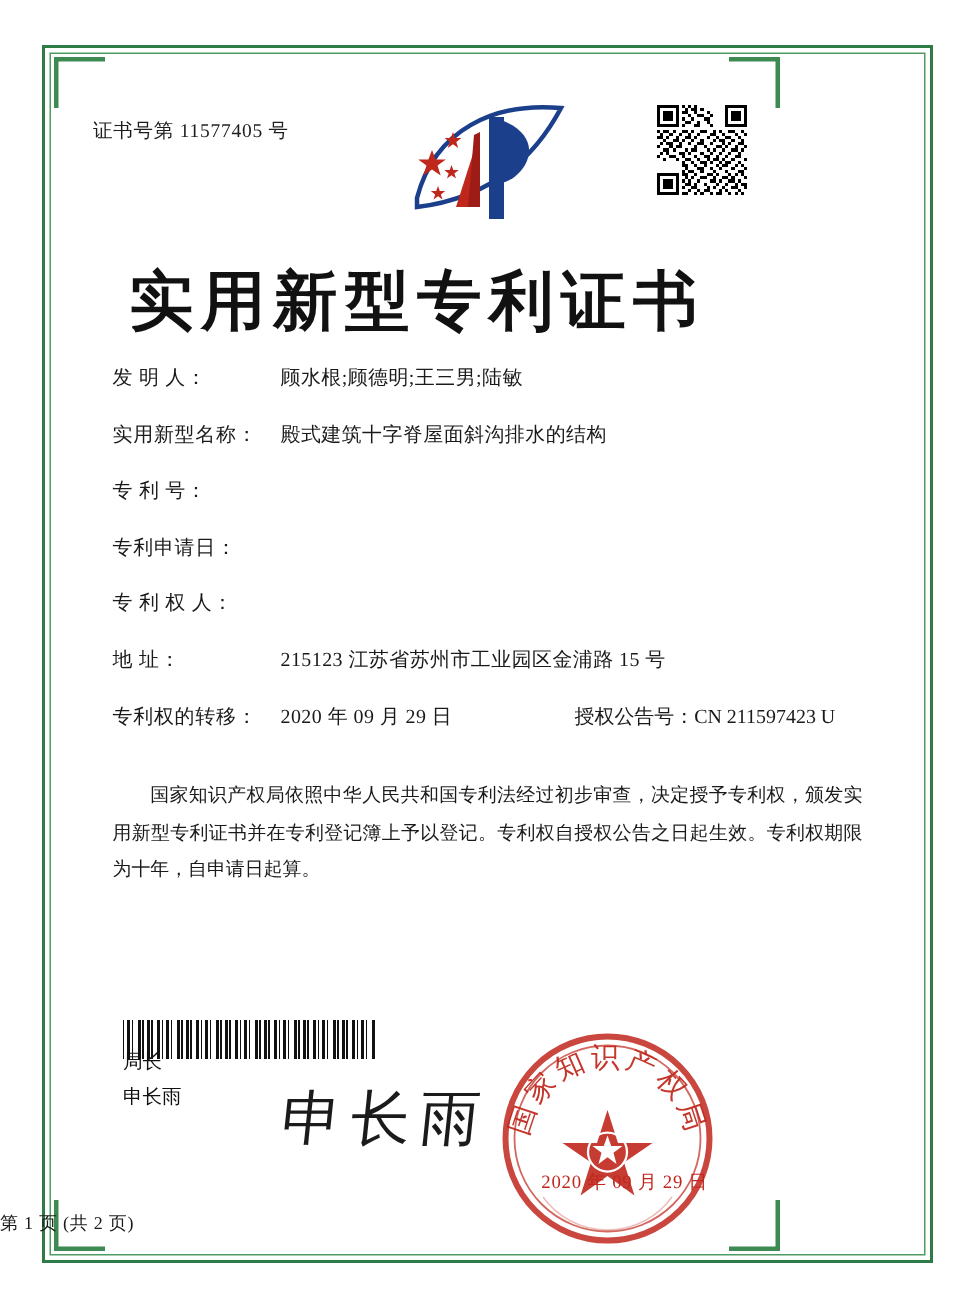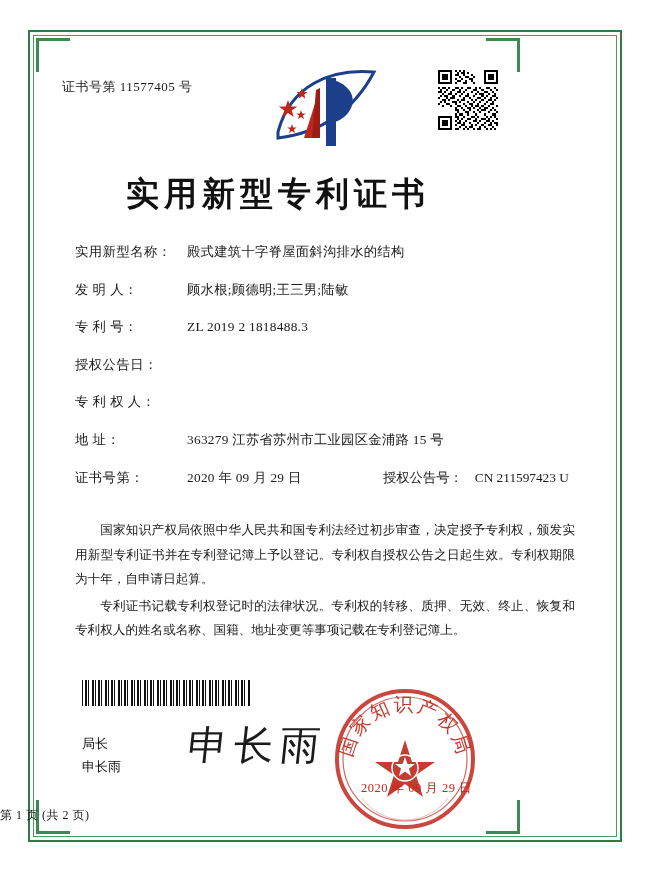--- a/index.html
+++ b/index.html
@@ -74,21 +74,21 @@
     position: absolute;
     right: 58px; top: 70px;
     width: 60px; height: 60px;
   }
 
   
   .title {
     position: absolute;
     left: 0; right: 0; top: 172px;
     text-align: center;
-    font-size: 33px;
+    font-size: 43px;
     font-weight: bold;
     letter-spacing: 5px;
     color: #111;
     font-family: "Liberation Serif", "DejaVu Serif", serif;
   }
 
   
   .fields {
     position: absolute;
     left: 75px; top: 243px;
@@ -112,21 +112,21 @@
     flex: 1;
     letter-spacing: 0.3px;
   }
   .field-row.dual .field-value {
     flex: 0 0 auto;
     width: 196px;
   }
   .field-row.dual .field-label2 {
     flex: 0 0 auto;
     white-space: nowrap;
-    padding-right: 12px;
+    padding-right: 0;
     font-family: Liberation Mono, monospace;
   }
   .field-row.dual .field-value2 {
     flex: 1;
   }
 
   
   .paragraphs {
     position: absolute;
     left: 75px; top: 518px;
@@ -152,21 +152,21 @@
       #111 0px, #111 1px, #fff 1px, #fff 3px,
       #111 3px, #111 5px, #fff 5px, #fff 6px,
       #111 6px, #111 7px, #fff 7px, #fff 10px,
       #111 10px, #111 12px, #fff 12px, #fff 13px
     );
   }
 
   
   .sig-label {
     position: absolute;
-    left: 82px; top: 733px;
+    left: 82px; top: 697px;
     font-size: 13px;
     line-height: 1.75;
     color: #111;
   }
   .signature {
     position: absolute;
     left: 188px; top: 718px;
     font-size: 40px;
     color: #1b1b1b;
     font-family: "Liberation Serif", "DejaVu Serif", serif;
@@ -435,52 +435,50 @@
         <rect x="25" y="28" width="1" height="1"></rect>
           <rect x="27" y="28" width="1" height="1"></rect>
       </g>
     </svg>
   </div>
 
   <div class="title">实用新型专利证书</div>
 
   <div class="fields">
     <div class="field-row">
+      <span class="field-label">发  明  人：</span>
+      <span class="field-value">顾水根;顾德明;王三男;陆敏</span>
+    </div>
+    <div class="field-row">
       <span class="field-label">实用新型名称：</span>
       <span class="field-value">殿式建筑十字脊屋面斜沟排水的结构</span>
     </div>
     <div class="field-row">
-      <span class="field-label">发  明  人：</span>
-      <span class="field-value">顾水根;顾德明;王三男;陆敏</span>
+      <span class="field-label">专  利  号：</span>
     </div>
     <div class="field-row">
-      <span class="field-label">专  利  号：</span>
-      <span class="field-value">ZL 2019 2 1818488.3</span>
-    </div>
-    <div class="field-row">
-      <span class="field-label">授权公告日：</span>
+      <span class="field-label">专利申请日：</span>
     </div>
     <div class="field-row">
       <span class="field-label">专 利 权 人：</span>
     </div>
     <div class="field-row">
       <span class="field-label">地        址：</span>
-      <span class="field-value">363279 江苏省苏州市工业园区金浦路 15 号</span>
+      <span class="field-value">215123 江苏省苏州市工业园区金浦路 15 号</span>
     </div>
     <div class="field-row dual">
-      <span class="field-label">证书号第：</span>
+      <span class="field-label">专利权的转移：</span>
       <span class="field-value">2020 年 09 月 29 日</span>
       <span class="field-label2">授权公告号：</span>
       <span class="field-value2">CN 211597423 U</span>
     </div>
   </div>
 
   <div class="paragraphs">
     <p>国家知识产权局依照中华人民共和国专利法经过初步审查，决定授予专利权，颁发实用新型专利证书并在专利登记簿上予以登记。专利权自授权公告之日起生效。专利权期限为十年，自申请日起算。</p>
-    <p>专利证书记载专利权登记时的法律状况。专利权的转移、质押、无效、终止、恢复和专利权人的姓名或名称、国籍、地址变更等事项记载在专利登记簿上。</p>
   </div>
 
   <div class="barcode"></div>
 
   <div class="sig-label">
     <div>局长</div>
     <div>申长雨</div>
   </div>
 
   <div class="signature">申长雨</div>

